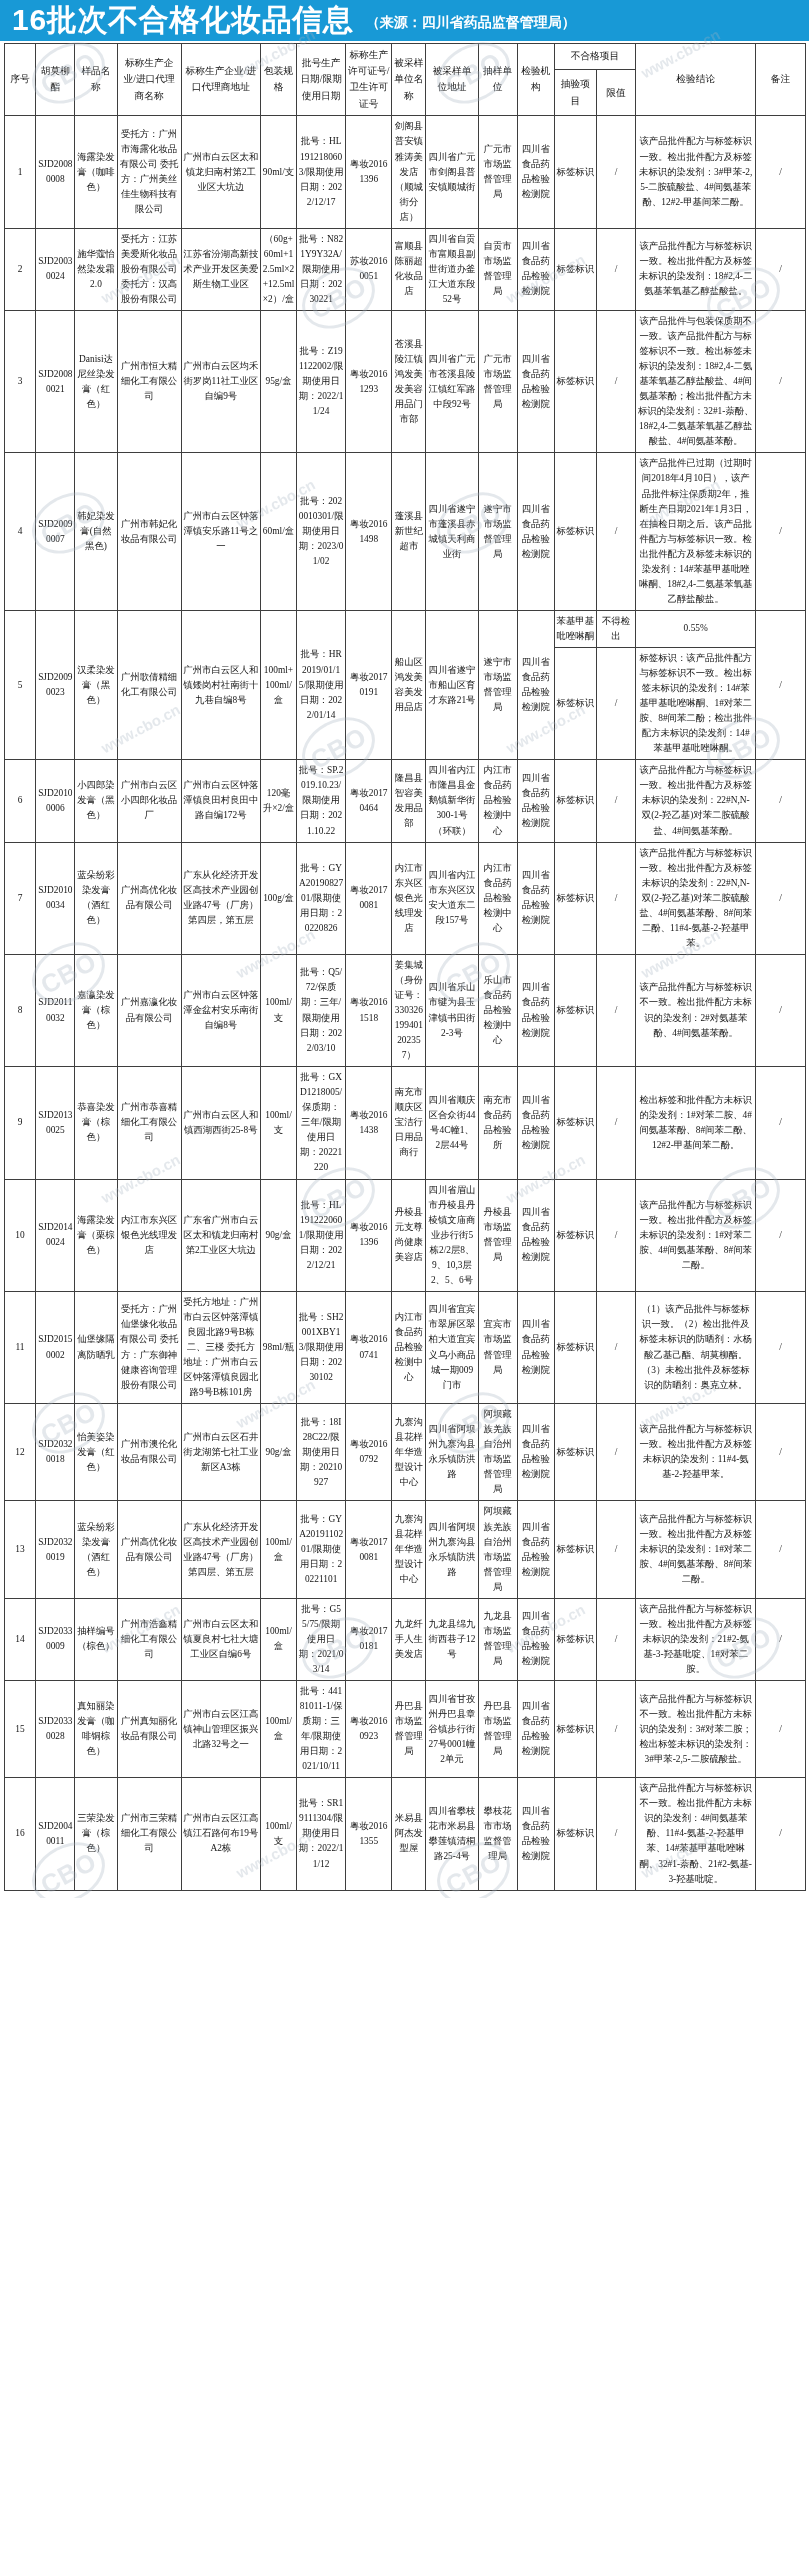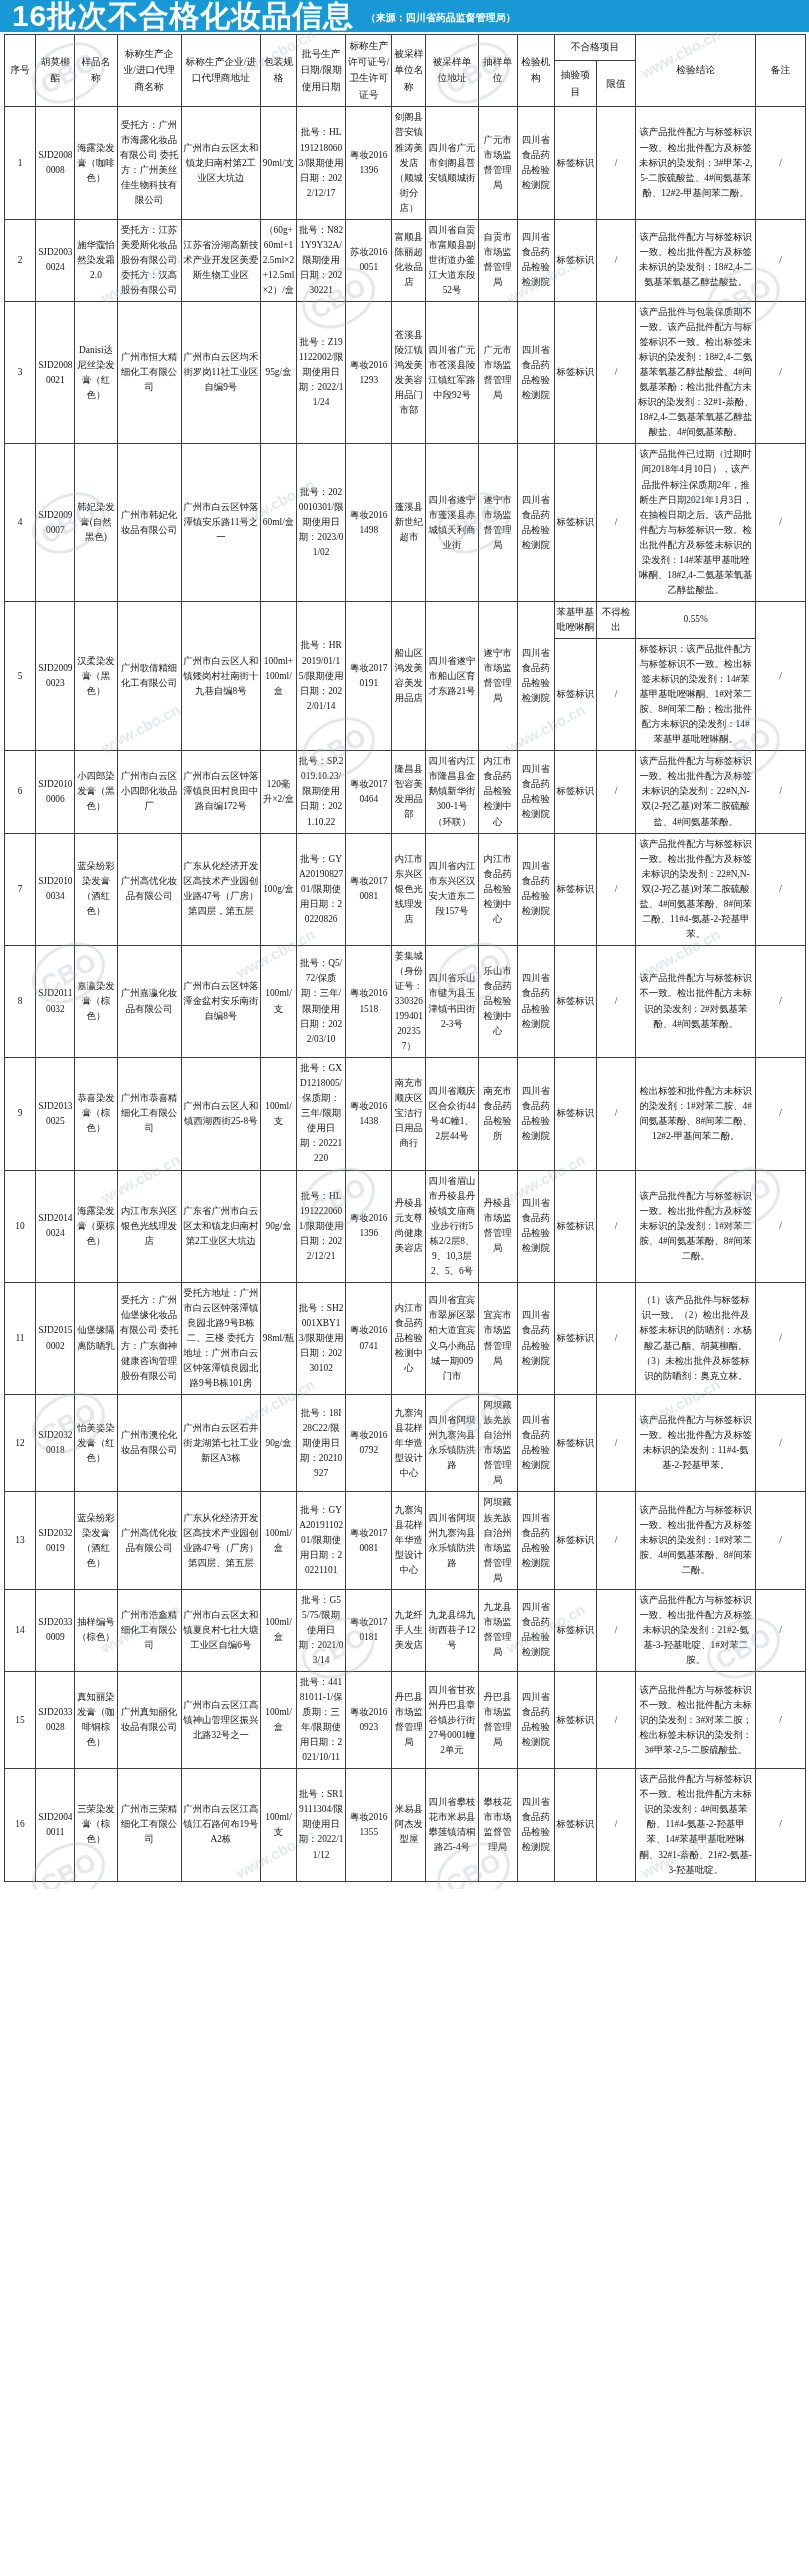--- a/index.html
+++ b/index.html
@@ -1,20 +1,20 @@
 <!DOCTYPE html>
 <html lang="zh" style="font-size:12px"><head>
 <meta charset="utf-8">
 <style>
   html,body{margin:0;padding:0;background:#ffffff;}
   body{width:810px;font-family:"Liberation Serif","DejaVu Serif",serif;color:#141414;position:relative;}
-  .titlebar{height:32px;display:flex;align-items:center;gap:12px;padding:0 12px;box-sizing:border-box;
+  .titlebar{height:41px;display:flex;align-items:center;gap:12px;padding:0 12px;box-sizing:border-box;
             font-family:"Liberation Sans","DejaVu Sans",sans-serif;color:#ffffff;}
   .titlebar .title{font-size:30px;font-weight:bold;letter-spacing:0.7px;white-space:nowrap;}
-  .titlebar .source{font-size:10px;font-weight:bold;white-space:nowrap;padding-top:4.5px;}
+  .titlebar .source{font-size:14px;font-weight:bold;white-space:nowrap;padding-top:4.5px;}
   .tablewrap{padding:1.5px 3.7px 7.5px 3.7px;}
   table{border-collapse:collapse;table-layout:fixed;width:802px;}
   th,td{border:0.7px solid #3e3e3e;padding:3px 1.5px;text-align:center;vertical-align:middle;
         font-size:9.4px;line-height:1.6;word-break:break-all;background:transparent;}
   th{font-weight:normal;font-size:9.7px;line-height:1.7;}
   col.c-seq{width:31.5px;} col.c-no{width:39px;} col.c-name{width:42px;} col.c-mfr{width:64px;}
   col.c-mfraddr{width:79px;} col.c-spec{width:36px;} col.c-batch{width:49px;} col.c-lic{width:46px;}
   col.c-unit{width:34px;} col.c-uaddr{width:52px;} col.c-sampler{width:39px;} col.c-inspector{width:37px;}
   col.c-item{width:42px;} col.c-limit{width:39px;} col.c-concl{width:120px;} col.c-note{width:49px;}
   .watermark{position:absolute;left:0;top:0;right:0;bottom:0;pointer-events:none;overflow:hidden;z-index:5;}

